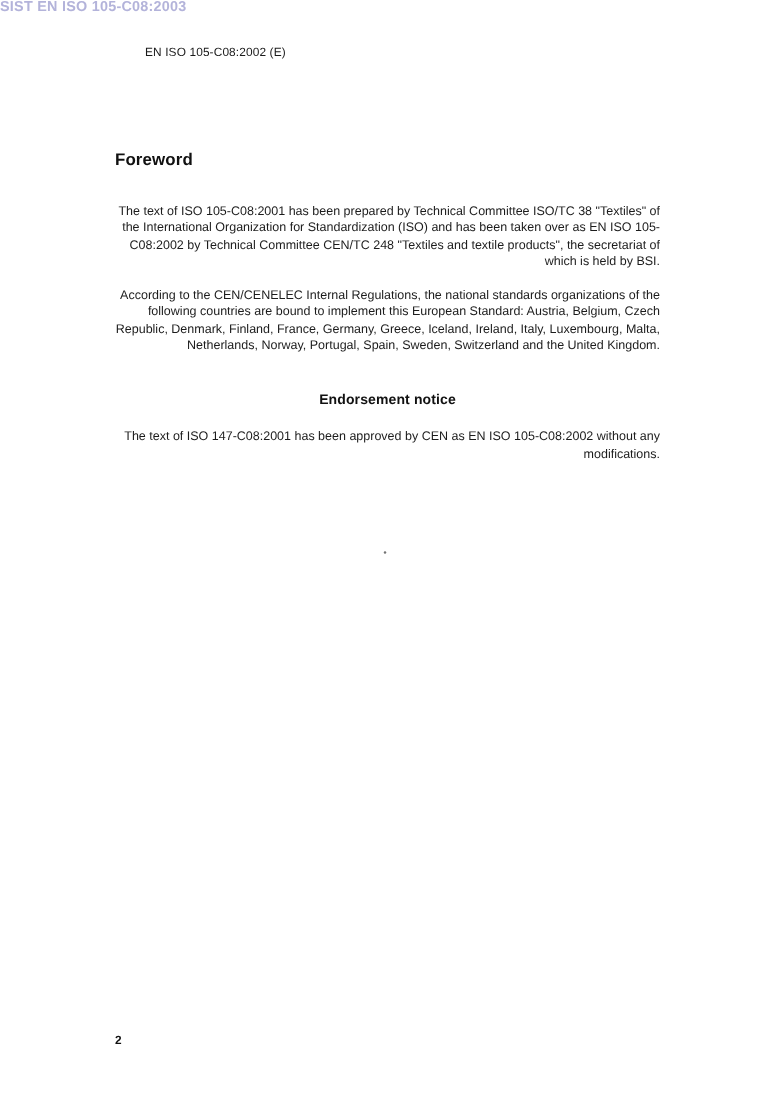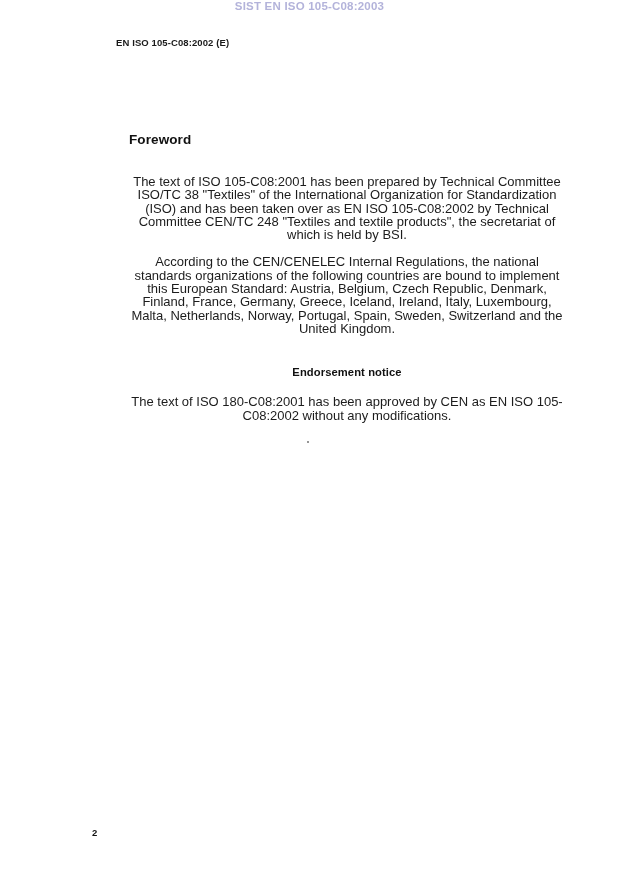--- a/index.html
+++ b/index.html
@@ -20,64 +20,62 @@
     overflow: hidden;
     box-sizing: border-box;
   }
 
   
   .scan-header {
     position: absolute;
     top: 0px;
     left: 0;
     width: 619px;
-    text-align: center;
     font-size: 11.5px;
     font-weight: bold;
     letter-spacing: 0.2px;
     color: #b3b3da;
     line-height: 13px;
     white-space: nowrap;
   }
 
   
   .doc-id {
     position: absolute;
     top: 37px;
     left: 92px;
     font-size: 9.5px;
-    font-weight: bold;
+    font-weight: normal;
     color: #1a1a1a;
     letter-spacing: 0.1px;
     padding-left: 24px;
   }
 
   
   .content {
     position: absolute;
-    top: 132px;
+    top: 120px;
     left: 92px;
     width: 436px;
-    margin-left: 37px;
   }
 
   h1.section-title {
     margin: 0 0 28px 0;
     font-size: 13.5px;
     font-weight: bold;
     color: #111111;
     letter-spacing: 0.1px;
   }
 
   p.para {
     margin: 0 0 14px 0;
-    font-size: 13px;
+    font-size: 10px;
     line-height: 13.3px;
     color: #1c1c1c;
-    text-align: center;
+    text-align: right;
   }
   p.para:last-child { margin-bottom: 0; }
 
   h2.centered-title {
     margin: 31px 0 17px 0;
     font-size: 11.2px;
     font-weight: bold;
     color: #111111;
     text-align: center;
     letter-spacing: 0.1px;
@@ -126,21 +124,21 @@
 
     <h1 class="section-title">Foreword</h1>
 
     <p class="para">The text of ISO 105-C08:2001 has been prepared by Technical Committee ISO/TC 38 "Textiles" of the International Organization for Standardization (ISO) and has been taken over as EN ISO 105-C08:2002 by Technical Committee CEN/TC 248 "Textiles and textile products", the secretariat of which is held by BSI.</p>
 
 
     <p class="para">According to the CEN/CENELEC Internal Regulations, the national standards organizations of the following countries are bound to implement this European Standard: Austria, Belgium, Czech Republic, Denmark, Finland, France, Germany, Greece, Iceland, Ireland, Italy, Luxembourg, Malta, Netherlands, Norway, Portugal, Spain, Sweden, Switzerland and the United Kingdom.</p>
 
     <h2 class="centered-title">Endorsement notice</h2>
 
-    <p class="para">The text of ISO 180-C08:2001 has been approved by CEN as EN ISO 105-C08:2002 without any modifications.</p>
+    <p class="para">The text of ISO 147-C08:2001 has been approved by CEN as EN ISO 105-C08:2002 without any modifications.</p>
 
 
   </div>
 
   <div class="speck"></div>
 
   <div class="folio">2</div>
 
 </div>
 

